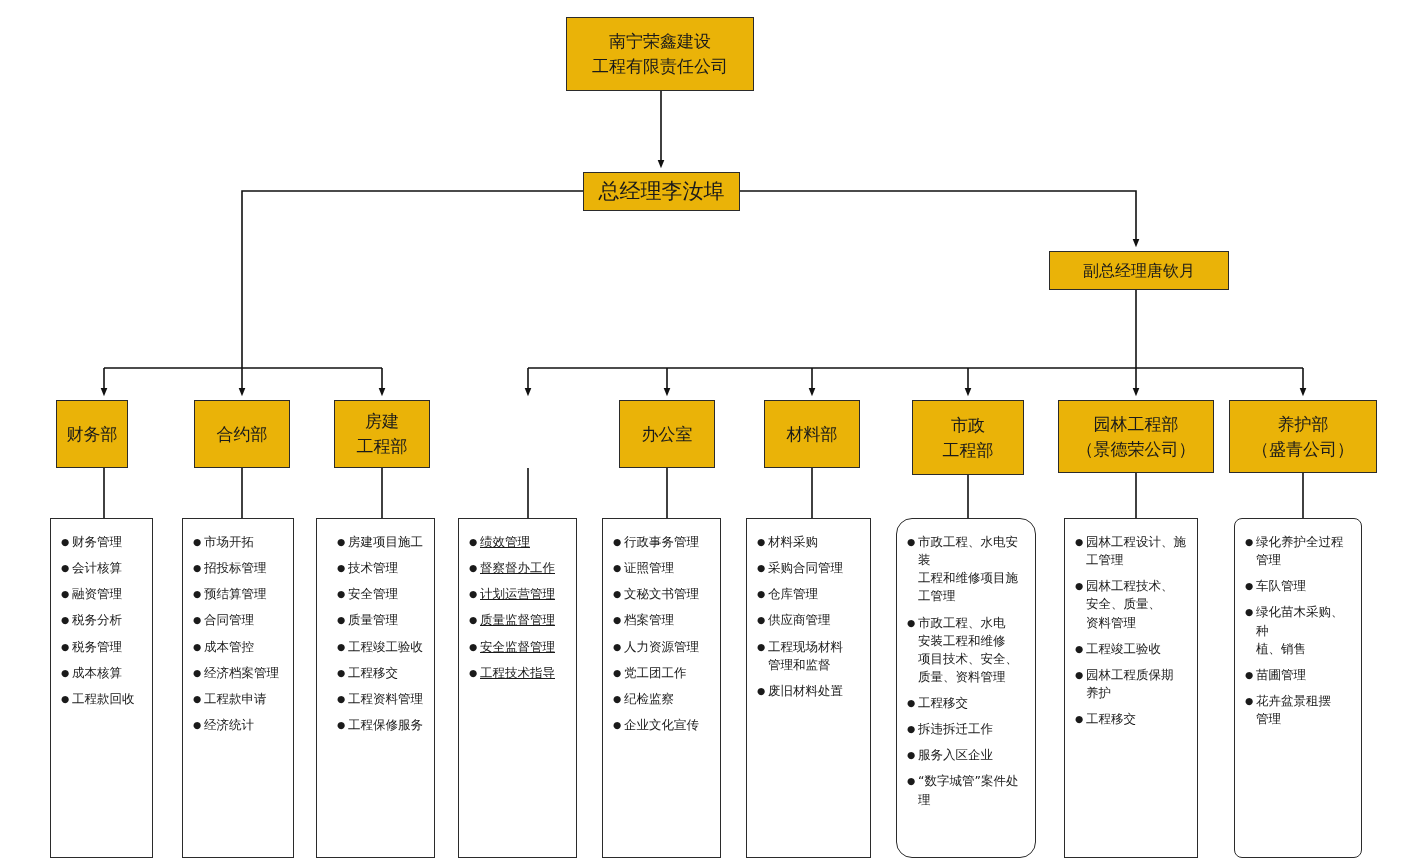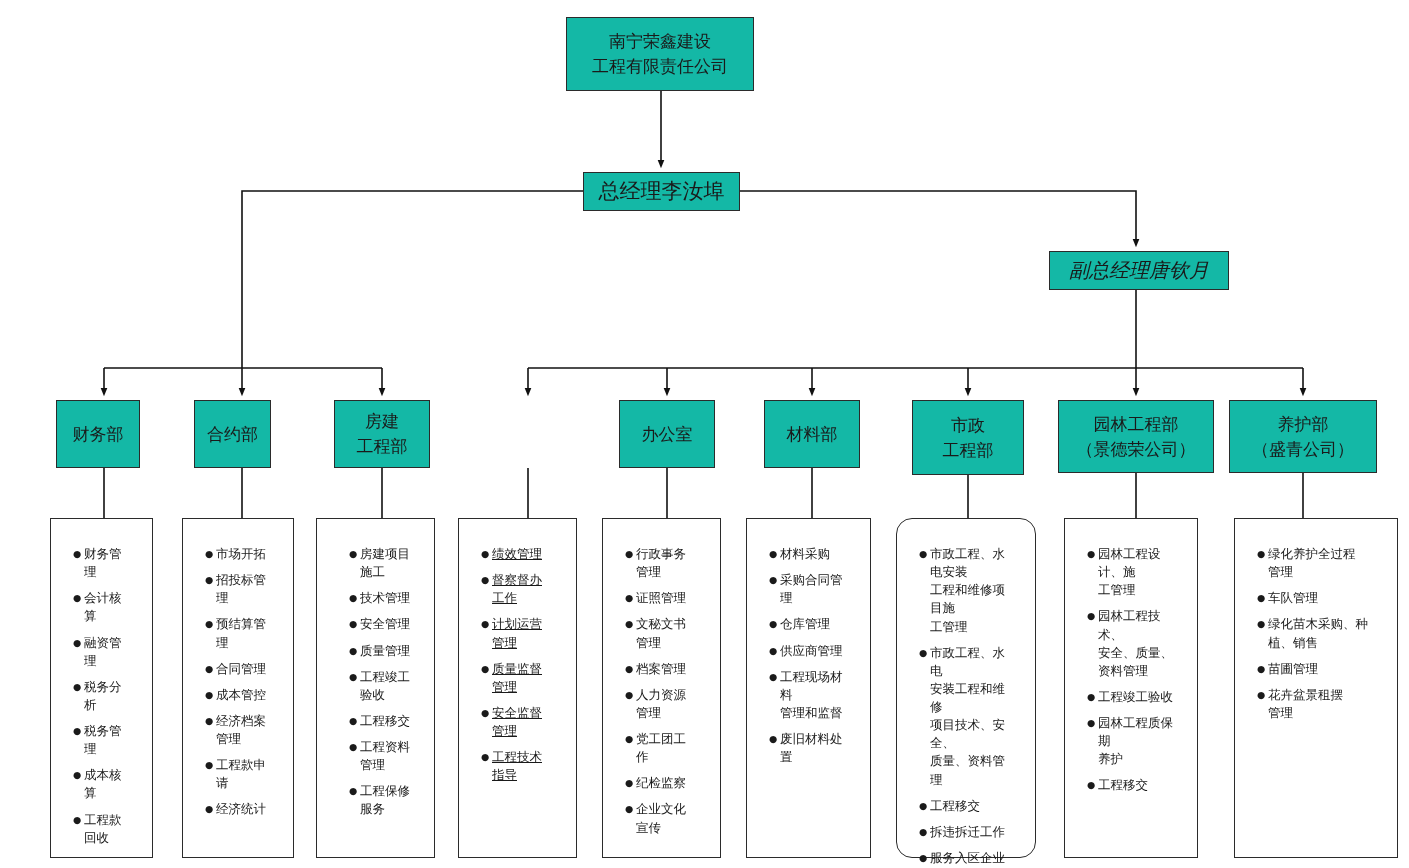--- a/index.html
+++ b/index.html
@@ -17,21 +17,21 @@
   }
   svg.connectors{
     position:absolute;
     left:0;top:0;
     width:1409px;height:868px;
     pointer-events:none;
   }
   .node{
     position:absolute;
     border:1.3px solid #2b2b2b;
-    background:#14b8a6;
+    background:#eab308;
     box-sizing:border-box;
     display:flex;
     align-items:center;
     justify-content:center;
     text-align:center;
     line-height:1.45;
     z-index:3;
   }
   .node .txt{
     display:block;
@@ -40,37 +40,36 @@
   #root-node{
     left:566px;top:17px;width:188px;height:74px;
     font-size:17px;
   }
   #gm-node{
     left:583px;top:172px;width:157px;height:39px;
     font-size:21px;
   }
   #vgm-node{
     left:1049px;top:251px;width:180px;height:39px;
-    font-size:20px;
-    font-style:italic;
+    font-size:16px;
   }
   .dept{
     font-size:17px;
   }
   .listbox{
     position:absolute;
     border:1.3px solid #2b2b2b;
     background:#fff;
     box-sizing:border-box;
     padding:10px 6px 8px 6px;
     z-index:3;
   }
   .listbox ul{
     list-style:none;
-    margin:16px;padding:0;
+    margin:4px;padding:0;
   }
   .listbox li{
     position:relative;
     font-size:12.5px;
     line-height:1.45;
     margin:0 0 8px 0;
     padding-left:11px;
     white-space:pre-line;
     text-indent:0;
   }
@@ -136,24 +135,24 @@
   </div>
 
   <div class="node" id="gm-node">
     <span class="txt">总经理李汝埠</span>
   </div>
 
   <div class="node" id="vgm-node">
     <span class="txt">副总经理唐钦月</span>
   </div>
 
-  <div class="node dept" style="left:56px;top:400px;width:84px;height:68px;">
+  <div class="node dept" style="left:56px;top:400px;width:72px;height:68px;">
     <span class="txt">财务部</span>
   </div>
-  <div class="node dept" style="left:194px;top:400px;width:77px;height:68px;">
+  <div class="node dept" style="left:194px;top:400px;width:96px;height:68px;">
     <span class="txt">合约部</span>
   </div>
   <div class="node dept" style="left:334px;top:400px;width:96px;height:68px;">
     <span class="txt">房建
 工程部</span>
   </div>
   <div class="node dept" style="left:619px;top:400px;width:96px;height:68px;text-align:right;">
     <span class="txt">办公室</span>
   </div>
   <div class="node dept" style="left:764px;top:400px;width:96px;height:68px;">
@@ -270,21 +269,21 @@
       <li>园林工程技术、
 安全、质量、
 资料管理</li>
       <li>工程竣工验收</li>
       <li>园林工程质保期
 养护</li>
       <li>工程移交</li>
     </ul>
   </div>
 
-  <div class="listbox" style="left:1234px;top:518px;width:164px;height:340px;">
+  <div class="listbox" style="left:1234px;top:518px;width:128px;height:340px;border-radius:8px;">
     <ul>
       <li>绿化养护全过程
 管理</li>
       <li>车队管理</li>
       <li>绿化苗木采购、种
 植、销售</li>
       <li>苗圃管理</li>
       <li>花卉盆景租摆
 管理</li>
     </ul>

